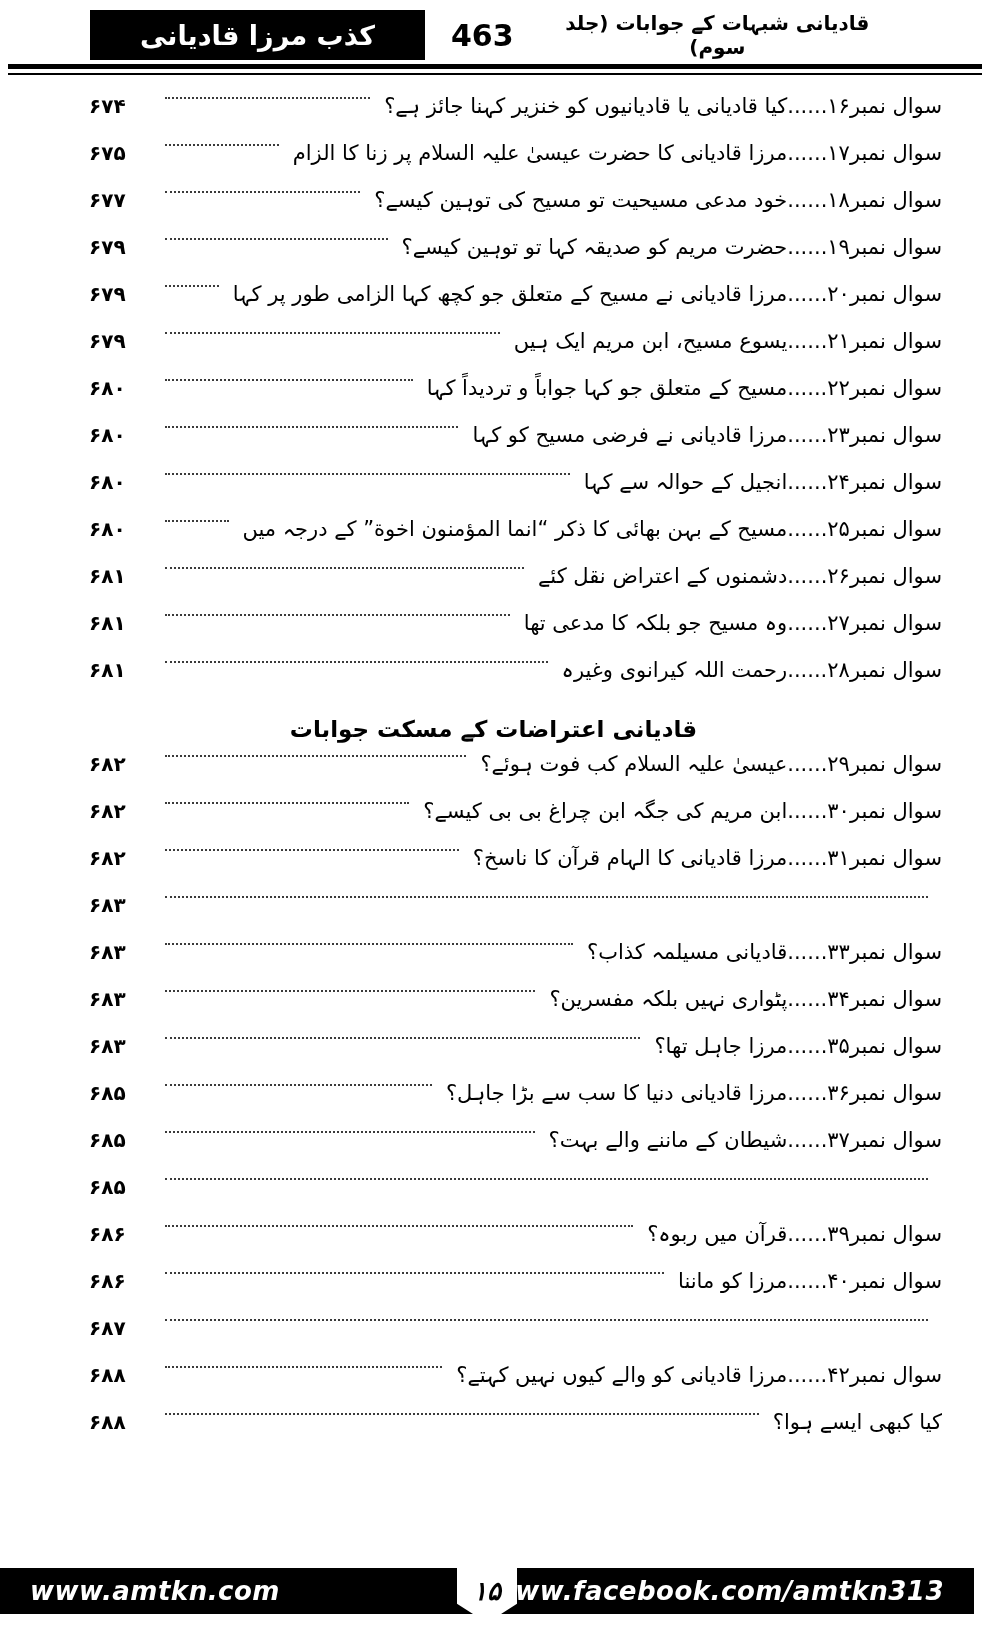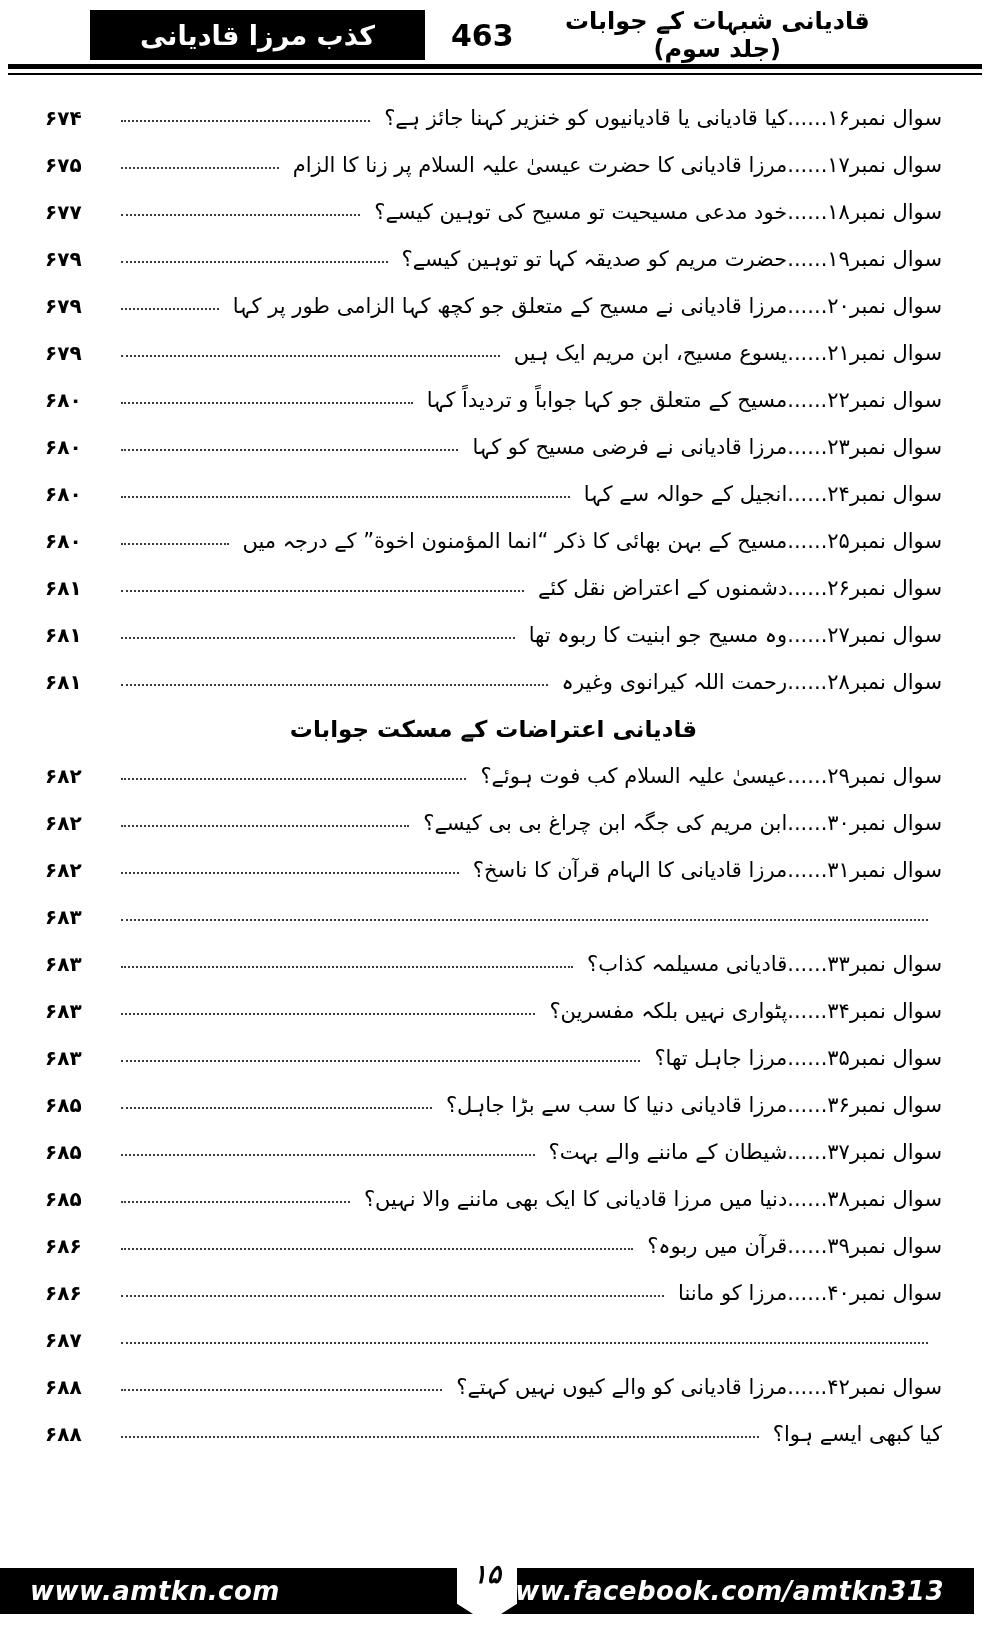--- a/index.html
+++ b/index.html
@@ -16,46 +16,46 @@
     position: absolute; top: 8px; left: 0; right: 0; height: 54px;
     display: flex; align-items: center;
     padding: 0 95px 0 90px;
   }
   .book-badge {
     background: #000; color: #fff; height: 50px; min-width: 335px;
     display: flex; align-items: center; justify-content: center;
     font-size: 27px; font-weight: bold; direction: rtl; padding: 0 14px;
   }
   .hdr-page { font-size: 30px; font-weight: bold; margin: 0 26px; }
-  .hdr-title { flex: 1; text-align: center; font-size: 24px; font-weight: bold; direction: rtl; }
+  .hdr-title { flex: 1; text-align: center; font-size: 20px; font-weight: bold; direction: rtl; }
   .rule-thick { position: absolute; top: 64px; left: 8px; right: 8px; height: 5px; background: #000; }
   .rule-thin  { position: absolute; top: 73px; left: 8px; right: 8px; height: 2px; background: #000; }
   
   .toc { position: absolute; top: 94px; left: 45px; right: 48px; }
-  .toc-row { height: 47px; display: flex; align-items: center; }
+  .toc-row { height: 47px; display: flex; align-items: flex-start; margin-left: 44px; }
   .pg { min-width: 62px; font-size: 20px; font-weight: bold; text-align: left; direction: ltr; }
   .leader { flex: 1; border-bottom: 2px dotted #3a3a3a; margin: 0 14px; transform: translateY(3px); }
   .txt { font-size: 21px; direction: rtl; white-space: nowrap; }
   .toc-heading {
     height: 47px; display: flex; align-items: center; justify-content: center;
     font-size: 23px; font-weight: bold; direction: rtl;
   }
   
   .footer {
     position: absolute; left: 0; right: 16px; bottom: 36px; height: 46px;
     background: #000; display: flex; align-items: center; justify-content: space-between;
     padding: 0 30px;
     font-style: italic;
   }
   .f-url { color: #fff; font-size: 26px; font-weight: bold; letter-spacing: 0.5px; direction: ltr; }
   .shield {
     position: absolute; left: 50%; top: -9px; transform: translateX(-50%);
     width: 60px; height: 64px; background: #ffffff;
     clip-path: polygon(50% 0, 100% 13%, 100% 70%, 50% 100%, 0 70%, 0 13%);
-    display: flex; align-items: flex-start; justify-content: center;
+    display: flex; align-items: center; justify-content: center;
   }
   .shield span { font-size: 26px; font-weight: bold; color: #000; }
 </style>
 </head>
 <body>
 
 <header class="header">
   <div class="book-badge">
     <span>کذب مرزا قادیانی</span>
   </div>
@@ -117,21 +117,21 @@
       <span class="txt">سوال نمبر۲۵......مسیح کے بہن بھائی کا ذکر “انما المؤمنون اخوة” کے درجہ میں</span>
     </div>
     <div class="toc-row">
       <span class="pg">۶۸۱</span>
       <span class="leader"></span>
       <span class="txt">سوال نمبر۲۶......دشمنوں کے اعتراض نقل کئے</span>
     </div>
     <div class="toc-row">
       <span class="pg">۶۸۱</span>
       <span class="leader"></span>
-      <span class="txt">سوال نمبر۲۷......وہ مسیح جو ابنیت کا ربوہ تھا</span>
+      <span class="txt">سوال نمبر۲۷......وہ مسیح جو بلکہ کا مدعی تھا</span>
     </div>
     <div class="toc-row">
       <span class="pg">۶۸۱</span>
       <span class="leader"></span>
       <span class="txt">سوال نمبر۲۸......رحمت اللہ کیرانوی وغیرہ</span>
     </div>
     <div class="toc-heading">قادیانی اعتراضات کے مسکت جوابات</div>
     <div class="toc-row">
       <span class="pg">۶۸۲</span>
       <span class="leader"></span>
@@ -172,21 +172,20 @@
       <span class="txt">سوال نمبر۳۶......مرزا قادیانی دنیا کا سب سے بڑا جاہل؟</span>
     </div>
     <div class="toc-row">
       <span class="pg">۶۸۵</span>
       <span class="leader"></span>
       <span class="txt">سوال نمبر۳۷......شیطان کے ماننے والے بہت؟</span>
     </div>
     <div class="toc-row">
       <span class="pg">۶۸۵</span>
       <span class="leader"></span>
-      <span class="txt">سوال نمبر۳۸......دنیا میں مرزا قادیانی کا ایک بھی ماننے والا نہیں؟</span>
     </div>
     <div class="toc-row">
       <span class="pg">۶۸۶</span>
       <span class="leader"></span>
       <span class="txt">سوال نمبر۳۹......قرآن میں ربوہ؟</span>
     </div>
     <div class="toc-row">
       <span class="pg">۶۸۶</span>
       <span class="leader"></span>
       <span class="txt">سوال نمبر۴۰......مرزا کو ماننا</span>

